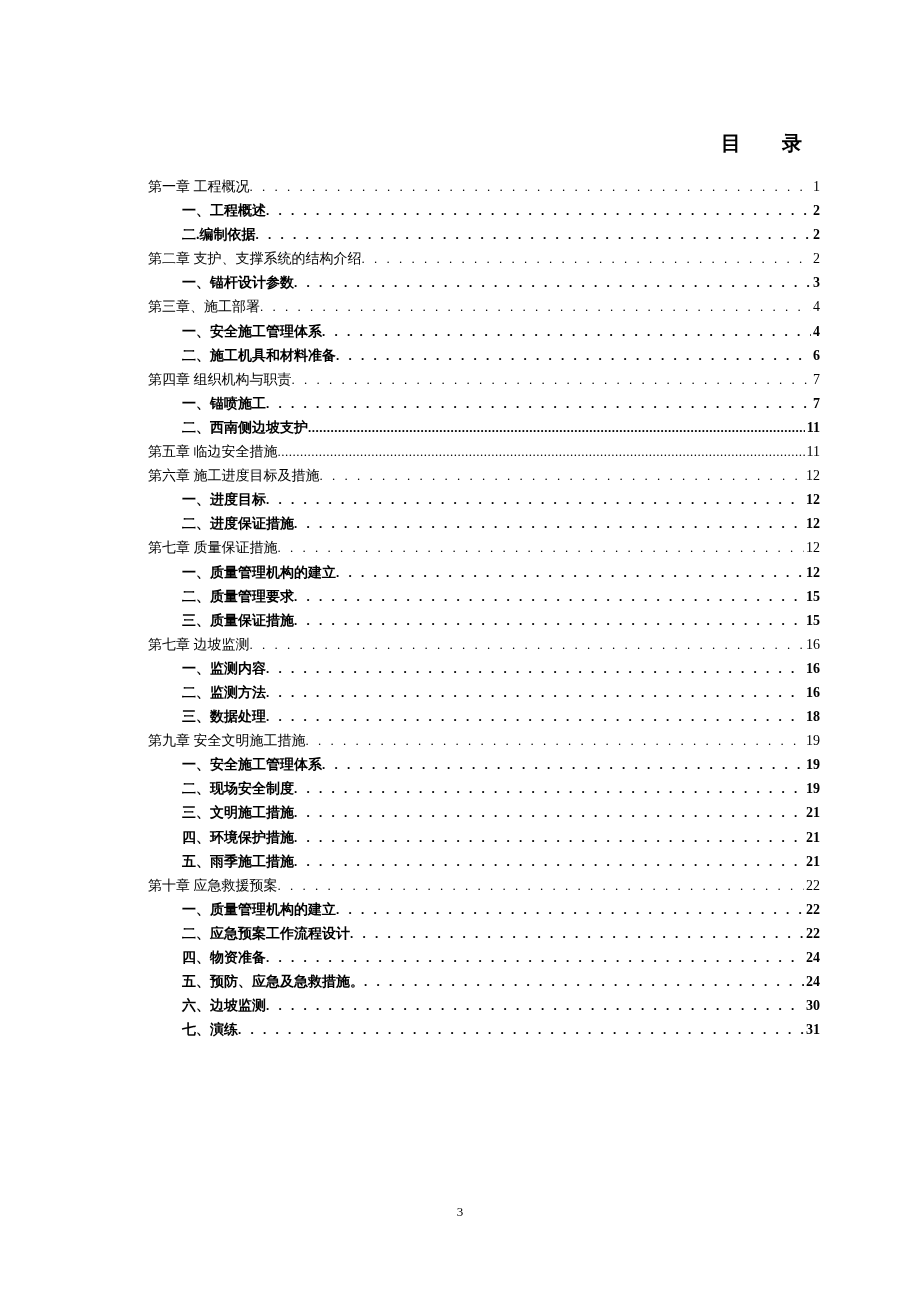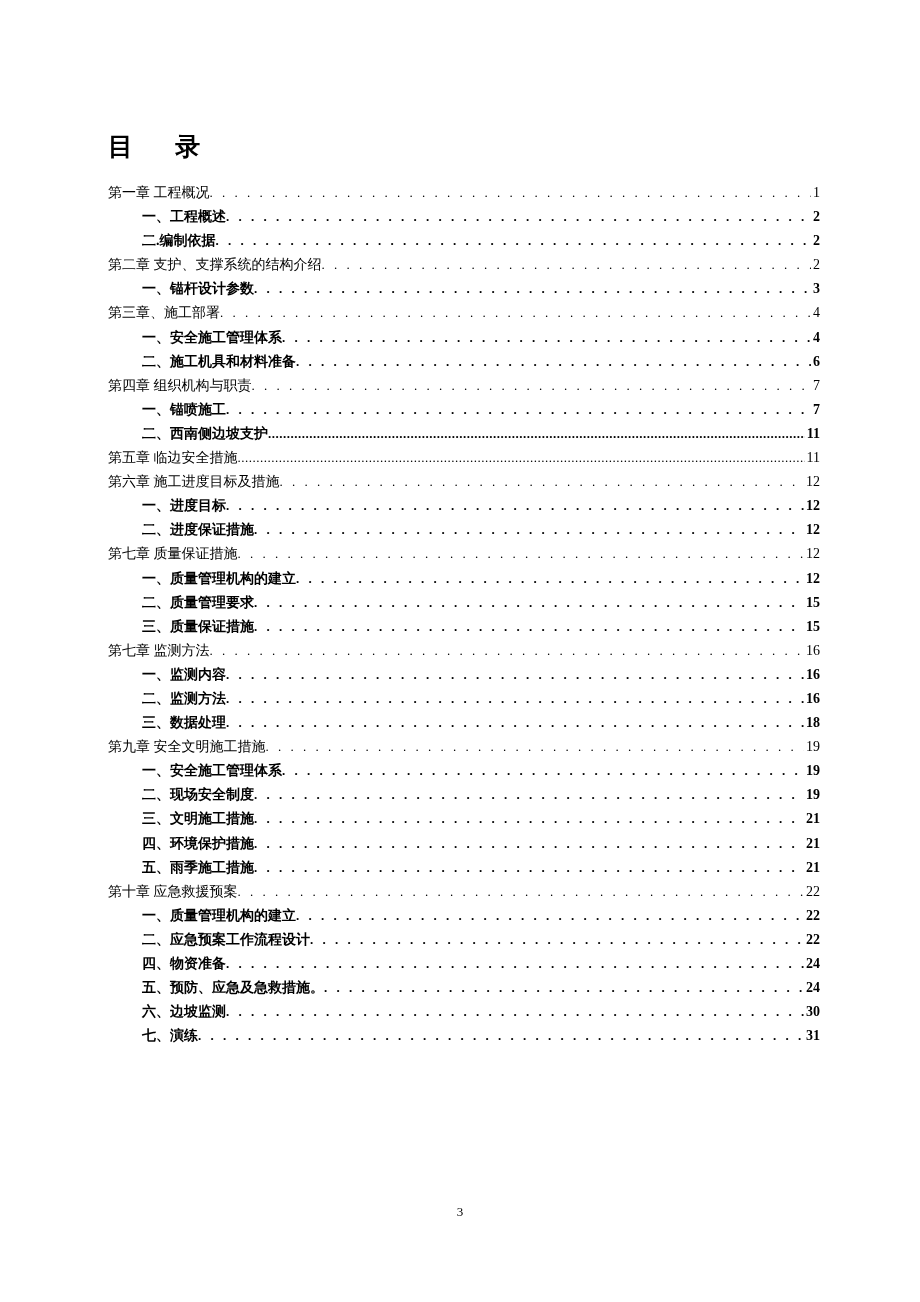--- a/index.html
+++ b/index.html
@@ -5,28 +5,29 @@
     * { margin: 0; padding: 0; box-sizing: border-box; }
     body {
       width: 920px;
       height: 1302px;
       background: #fff;
       font-family: "SimSun", "宋体", serif;
       padding: 130px 100px 0 108px;
       position: relative;
     }
     .title {
-      text-align: left;
-      font-size: 25px;
+      text-align: right;
+      font-size: 20px;
       font-weight: bold;
       letter-spacing: 18px;
       margin-bottom: 18px;
     }
     .toc-list {
       list-style: none;
+      margin-left: 40px;
     }
     .toc-row {
       display: flex;
       align-items: baseline;
       font-size: 14px;
       line-height: 24.1px;
       white-space: nowrap;
     }
     .sub { padding-left: 34px; font-weight: bold; }
     .label-text { flex: 0 0 auto; }
@@ -150,21 +151,21 @@
       <span class="label-text">二、质量管理要求 </span>
       <span class="dots"></span>
       <span class="pagenum">15</span>
     </li>
     <li class="toc-row sub">
       <span class="label-text">三、质量保证措施 </span>
       <span class="dots"></span>
       <span class="pagenum">15</span>
     </li>
     <li class="toc-row">
-      <span class="label-text">第七章   监测方法 </span>
+      <span class="label-text">第七章   边坡监测 </span>
       <span class="dots"></span>
       <span class="pagenum">16</span>
     </li>
     <li class="toc-row sub">
       <span class="label-text">一、监测内容 </span>
       <span class="dots"></span>
       <span class="pagenum">16</span>
     </li>
     <li class="toc-row sub">
       <span class="label-text">二、监测方法 </span>

